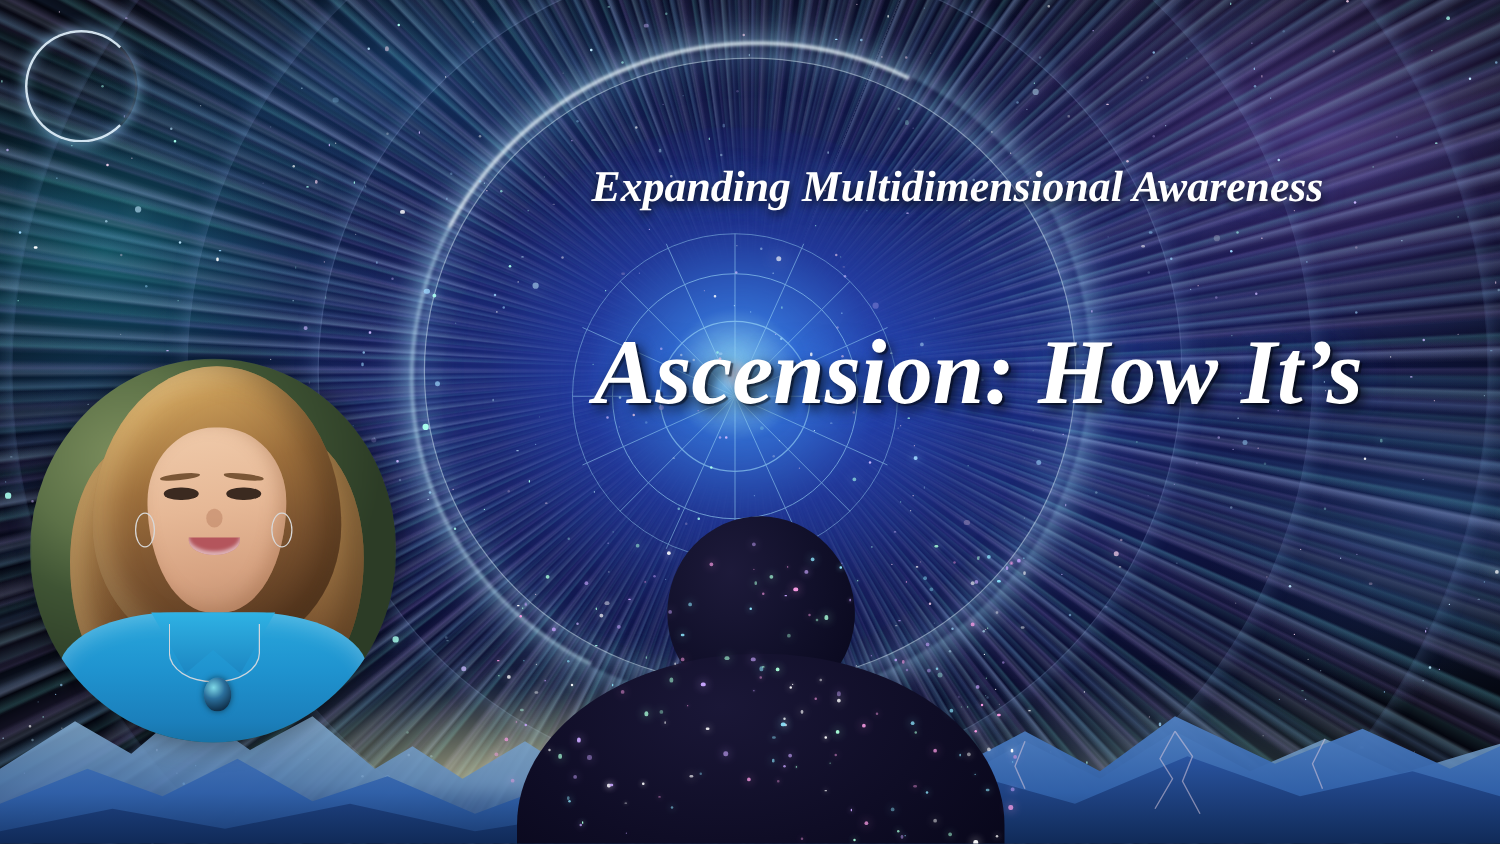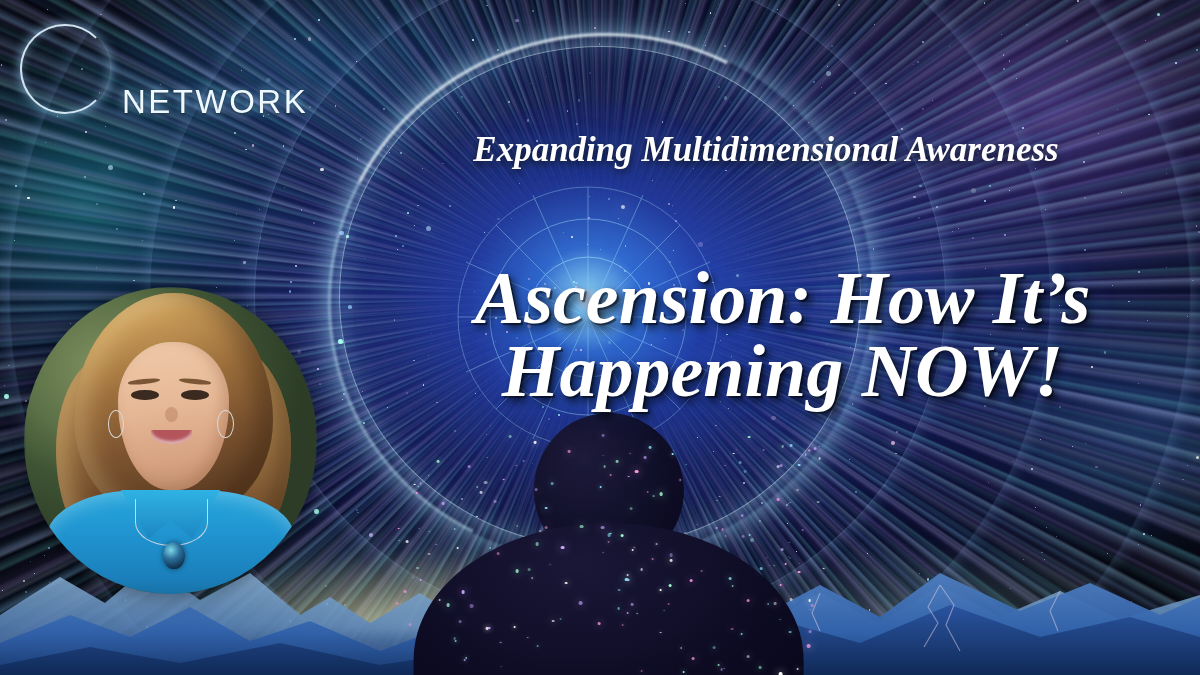--- a/index.html
+++ b/index.html
@@ -1022,24 +1022,22 @@
     <div class="ph-earring l"></div>
     <div class="ph-earring r"></div>
     <div class="ph-body"></div>
     <div class="ph-collar"></div>
     <div class="ph-chain"></div>
     <div class="ph-pendant"></div>
   </div>
 
   <div id="logo">
     <div class="ring-mark"></div>
-    <div class="network">NETWORK</div>
   </div>
 
   <div id="show-subtitle">Expanding Multidimensional Awareness</div>
 
   <div id="episode-title">
     <span class="ln" style="font-size: 74px;">Ascension: How It’s</span>
-    <span class="ln" style="font-size: 74px;">Happening NOW!</span>
   </div>
 
 
 </div>
 
 </body></html>

